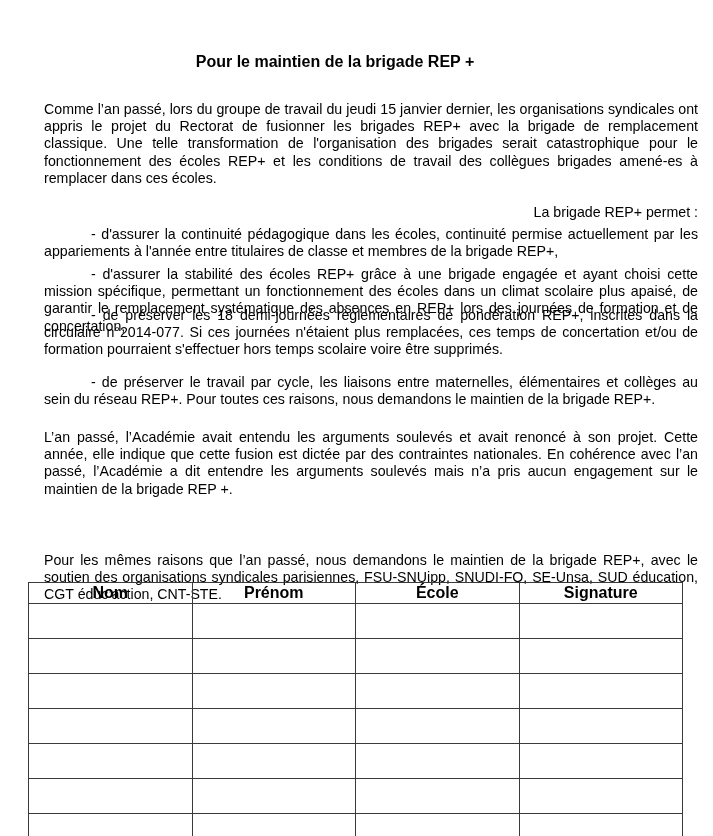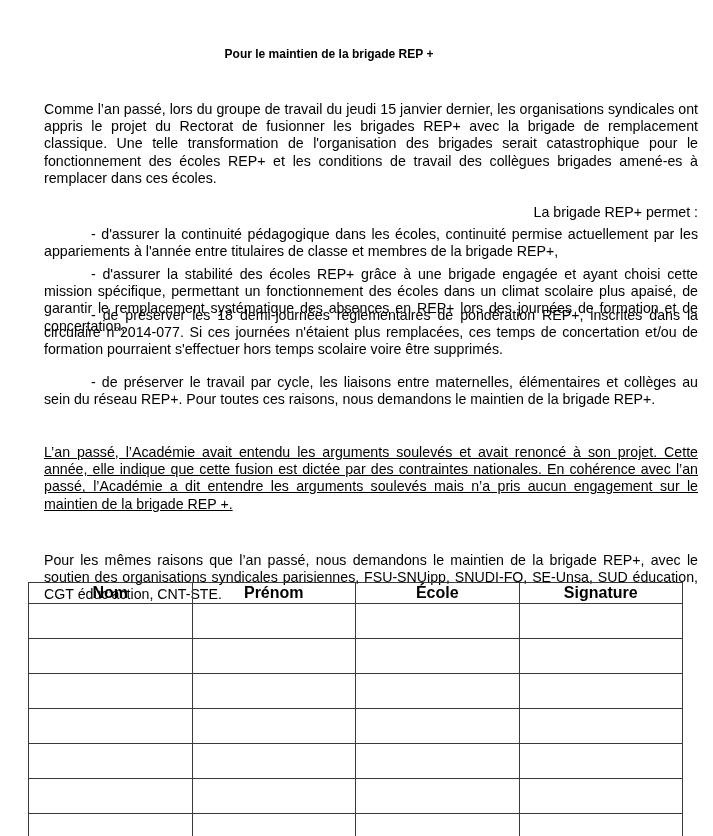--- a/index.html
+++ b/index.html
@@ -1,20 +1,20 @@
 <!DOCTYPE html>
 <html><head>
 <meta charset="utf-8">
 <style>
   html, body { margin: 0; padding: 0; background: #ffffff; }
   body { width: 713px; height: 836px; overflow: hidden; position: relative;
          font-family: "Liberation Sans", sans-serif; color: #000; }
   .page { position: absolute; left: 28px; top: 0; width: 654px; }
-  h1 { margin: 2px; position: absolute; top: 45px; left: 0; width: 654px; text-align: center;
-       font-size: 12px; font-weight: bold; letter-spacing: 0; }
+  h1 { margin: 8px; position: absolute; top: 45px; left: 0; width: 654px; text-align: center;
+       font-size: 16px; font-weight: bold; letter-spacing: 0; }
   .para { position: absolute; left: 0; width: 654px; font-size: 14.2px; line-height: 17.2px;
           text-align: justify; margin: 16px; }
   .para.left { text-align: right; }
   .indent { text-indent: 47px; }
   .last-left { text-align-last: left; }
   table.sig { position: absolute; left: 28px; top: 582px; border-collapse: collapse;
               width: 655px; table-layout: fixed; }
   table.sig th, table.sig td { border: 1px solid #3a3a3a; padding: 0; }
   table.sig th { font-size: 16px; font-weight: bold; height: 20px; line-height: 18px; text-align: center; }
   table.sig td { height: 34px; }
@@ -26,21 +26,21 @@
 
 <div class="page">
   <p class="para last-left" style="top:85px;">Comme l’an passé, lors du groupe de travail du jeudi 15 janvier dernier, les organisations syndicales ont appris le projet du Rectorat de fusionner les brigades REP+ avec la brigade de remplacement classique. Une telle transformation de l'organisation des brigades serait catastrophique pour le fonctionnement des écoles REP+ et les conditions de travail des collègues brigades amené-es à remplacer dans ces écoles.</p>
 
   <p class="para left" style="top:188px;">La brigade REP+ permet :</p>
   <p class="para indent last-left" style="top:210px;">- d'assurer la continuité pédagogique dans les écoles, continuité permise actuellement par les appariements à l'année entre titulaires de classe et membres de la brigade REP+,</p>
   <p class="para indent last-left" style="top:250px;">- d'assurer la stabilité des écoles REP+ grâce à une brigade engagée et ayant choisi cette mission spécifique, permettant un fonctionnement des écoles dans un climat scolaire plus apaisé, de garantir le remplacement systématique des absences en REP+ lors des journées de formation et de concertation,</p>
   <p class="para indent last-left" style="top:291px;">- de préserver les 18 demi-journées règlementaires de pondération REP+, inscrites dans la circulaire n°2014-077. Si ces journées n'étaient plus remplacées, ces temps de concertation et/ou de formation pourraient s'effectuer hors temps scolaire voire être supprimés.</p>
   <p class="para indent last-left" style="top:358px;">- de préserver le travail par cycle, les liaisons entre maternelles, élémentaires et collèges au sein du réseau REP+. Pour toutes ces raisons, nous demandons le maintien de la brigade REP+.</p>
 
-  <p class="para last-left" style="top:428px;text-decoration:underline;">L’an passé, l’Académie avait entendu les arguments soulevés et avait renoncé à son projet. Cette année, elle indique que cette fusion est dictée par des contraintes nationales. En cohérence avec l’an passé, l’Académie a dit entendre les arguments soulevés mais n’a pris aucun engagement sur le maintien de la brigade REP +.</p>
+  <p class="para last-left" style="top:413px;">L’an passé, l’Académie avait entendu les arguments soulevés et avait renoncé à son projet. Cette année, elle indique que cette fusion est dictée par des contraintes nationales. En cohérence avec l’an passé, l’Académie a dit entendre les arguments soulevés mais n’a pris aucun engagement sur le maintien de la brigade REP +.</p>
 
   <p class="para last-left" style="top:536px;">Pour les mêmes raisons que l’an passé, nous demandons le maintien de la brigade REP+, avec le soutien des organisations syndicales parisiennes, FSU-SNUipp, SNUDI-FO, SE-Unsa, SUD éducation, CGT éduc’action, CNT-STE.</p>
 </div>
 
 <table class="sig">
   <thead>
     <tr>
       <th>Nom</th>
       <th>Prénom</th>
       <th>École</th>

